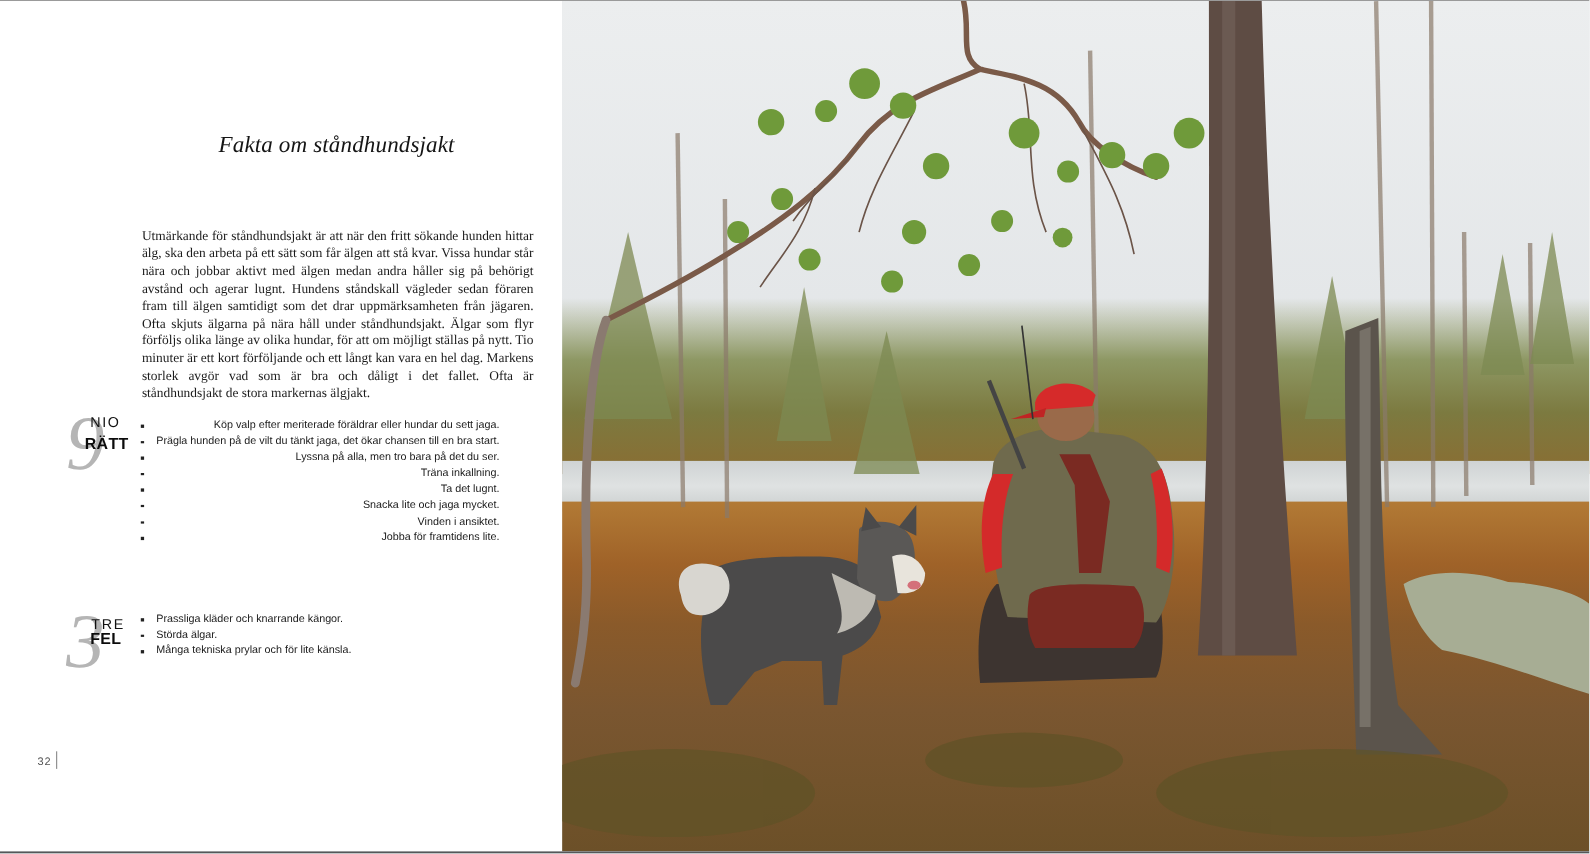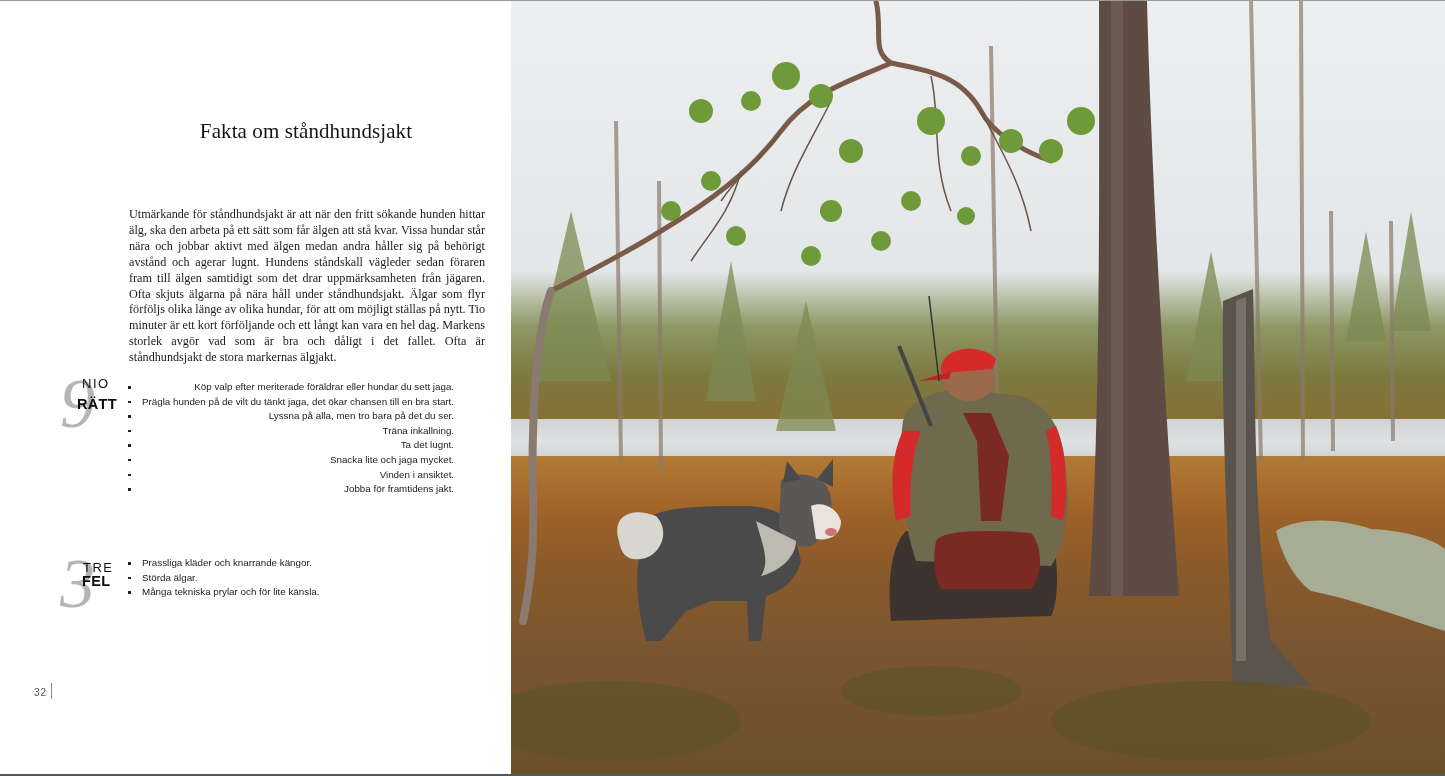--- a/index.html
+++ b/index.html
@@ -25,37 +25,37 @@
   .lake { position:absolute; left:0; right:0; top:418px; height:46px; background:linear-gradient(180deg,#cfd3d4,#dfe2e2 50%,#c9cdcd); }
   .field { position:absolute; left:0; right:0; top:455px; bottom:0; background:linear-gradient(180deg,#b27a35 0%,#9f6228 18%,#8a5a2a 35%,#7a5630 60%,#6c5028 100%); }
   .svg-layer { position:absolute; inset:0; }
 </style>
 </head>
 <body>
 
 <div class="topline"></div>
 
 <div class="left-page">
-  <h1 class="title" style="margin:0;font-weight:normal;">Fakta om ståndhundsjakt</h1>
+  <h1 class="title" style="margin:0;font-weight:normal;font-style:italic;">Fakta om ståndhundsjakt</h1>
 
   <p class="body-text" style="margin:0;">Utmärkande för ståndhundsjakt är att när den fritt sökande hunden hittar älg, ska den arbeta på ett sätt som får älgen att stå kvar. Vissa hundar står nära och jobbar aktivt med älgen medan andra håller sig på behörigt avstånd och agerar lugnt. Hundens ståndskall vägleder sedan föraren fram till älgen samtidigt som det drar uppmärksamheten från jägaren. Ofta skjuts älgarna på nära håll under ståndhundsjakt. Älgar som flyr förföljs olika länge av olika hundar, för att om möjligt ställas på nytt. Tio minuter är ett kort förföljande och ett långt kan vara en hel dag. Markens storlek avgör vad som är bra och dåligt i det fallet. Ofta är ståndhundsjakt de stora markernas älgjakt.</p>
 
   <div>
     <div class="big-numeral" style="left:60px;top:368px;">9</div>
     <div class="label-small" style="left:82px;top:376px;">NIO</div>
     <div class="label-big" style="left:77px;top:396px;">RÄTT</div>
     <ul class="bullets" style="left:128px;top:379px;text-align:right;">
       <li>Köp valp efter meriterade föräldrar eller hundar du sett jaga.</li>
       <li>Prägla hunden på de vilt du tänkt jaga, det ökar chansen till en bra start.</li>
       <li>Lyssna på alla, men tro bara på det du ser.</li>
       <li>Träna inkallning.</li>
       <li>Ta det lugnt.</li>
       <li>Snacka lite och jaga mycket.</li>
       <li>Vinden i ansiktet.</li>
-      <li>Jobba för framtidens jakt.</li>
+      <li>Jobba för framtidens lite.</li>
     </ul>
   </div>
 
   <div>
     <div class="big-numeral" style="left:60px;top:548px;">3</div>
     <div class="label-small" style="left:83px;top:560px;text-align:center;">TRE</div>
     <div class="label-big" style="left:82px;top:573px;">FEL</div>
     <ul class="bullets" style="left:128px;top:555px;">
       <li>Prassliga kläder och knarrande kängor.</li>
       <li>Störda älgar.</li>

